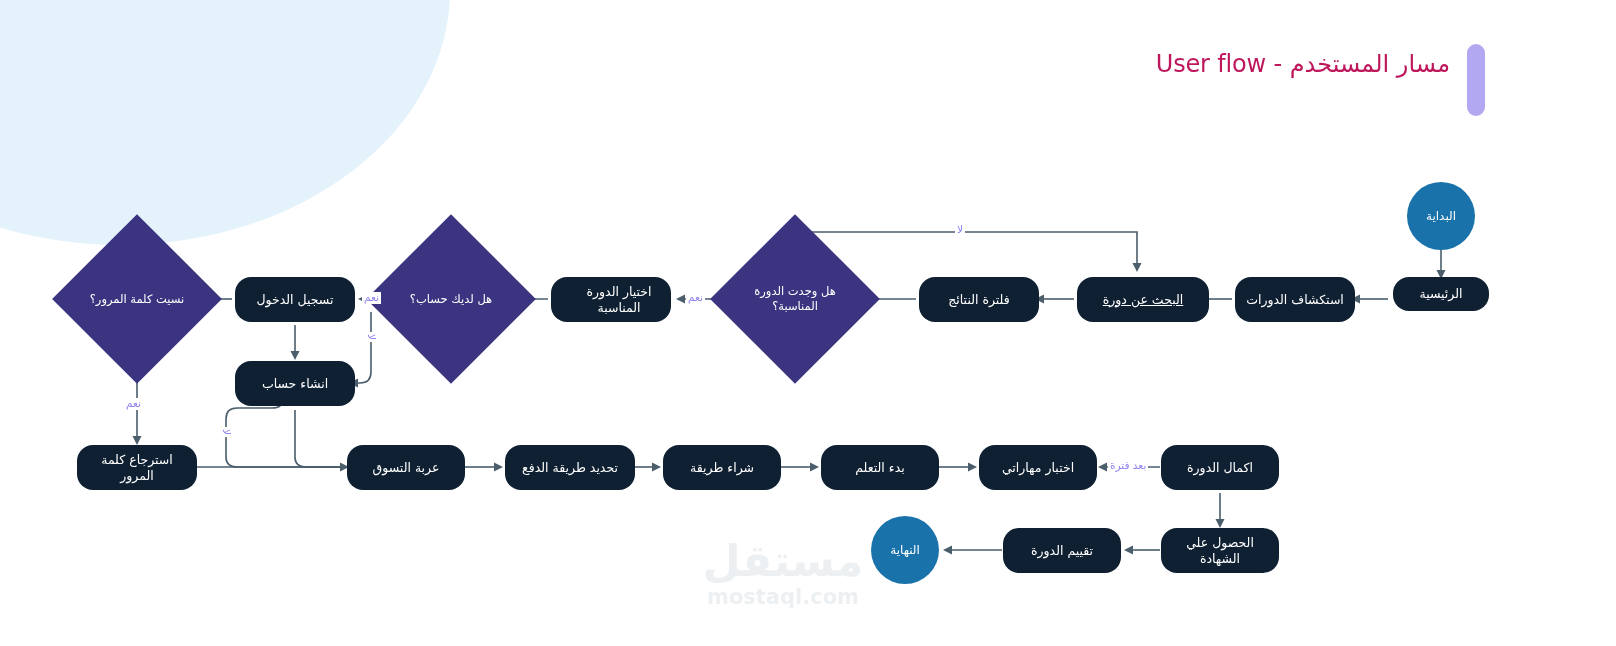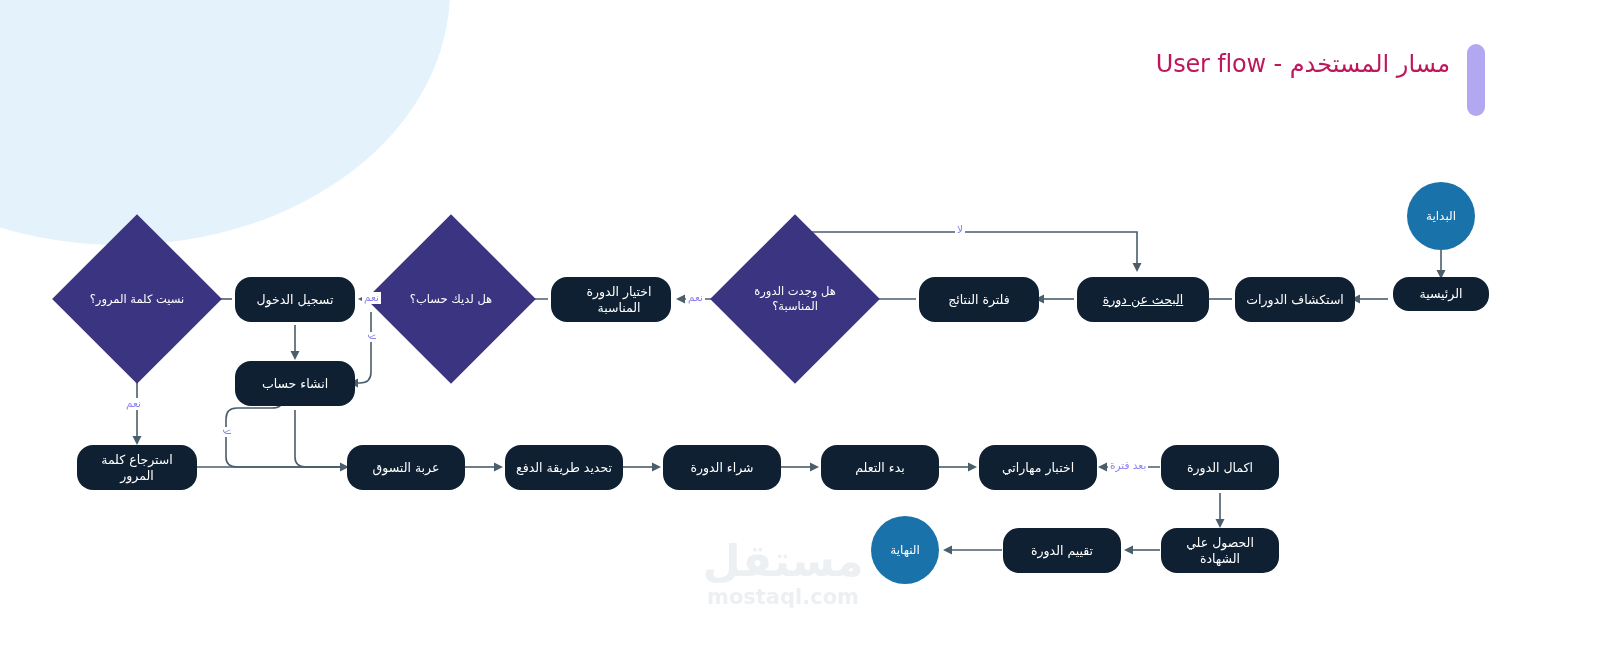--- a/index.html
+++ b/index.html
@@ -217,26 +217,26 @@
   </div>
 
   <div class="node proc" style="left:77px;top:445px;width:120px;height:45px;">
     <span>استرجاع كلمة المرور</span>
   </div>
 
   <div class="node proc" style="left:347px;top:445px;width:118px;height:45px;">
     <span>عربة التسوق</span>
   </div>
 
-  <div class="node proc" style="left:505px;top:445px;width:118px;height:45px;">
+  <div class="node proc" style="left:505px;top:445px;width:130px;height:45px;">
     <span>تحديد طريقة الدفع</span>
   </div>
 
   <div class="node proc" style="left:663px;top:445px;width:118px;height:45px;">
-    <span>شراء الدورة</span>
+    <span>شراء طريقة</span>
   </div>
 
   <div class="node proc" style="left:821px;top:445px;width:118px;height:45px;">
     <span>بدء التعلم</span>
   </div>
 
   <div class="node proc" style="left:979px;top:445px;width:118px;height:45px;">
     <span>اختبار مهاراتي</span>
   </div>
 

